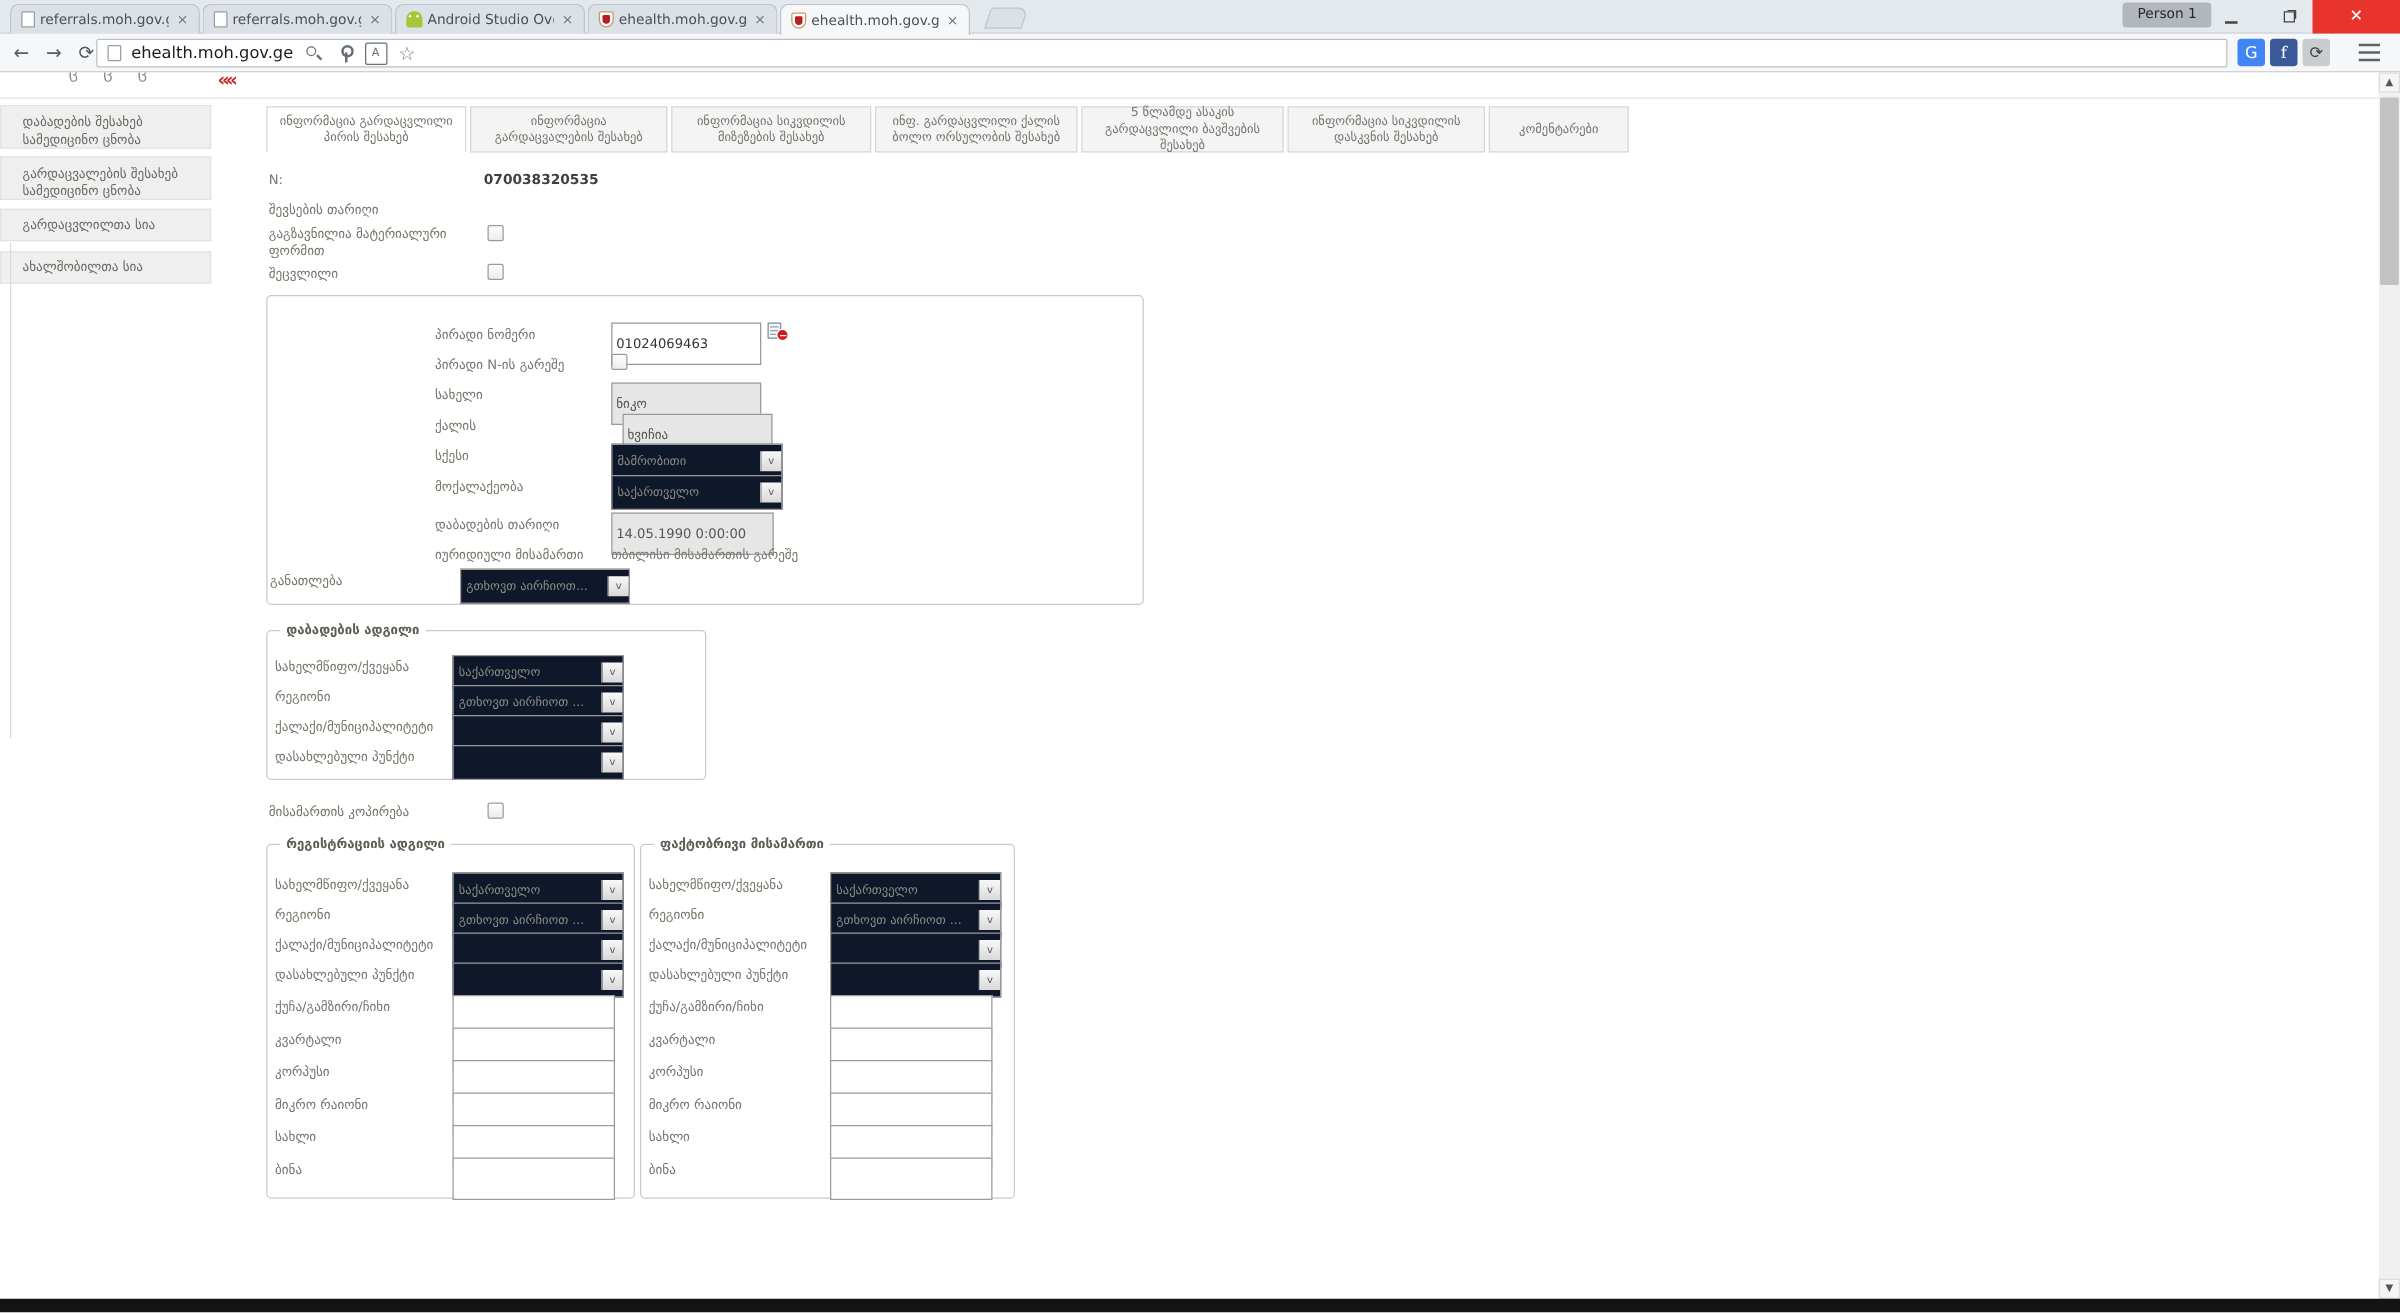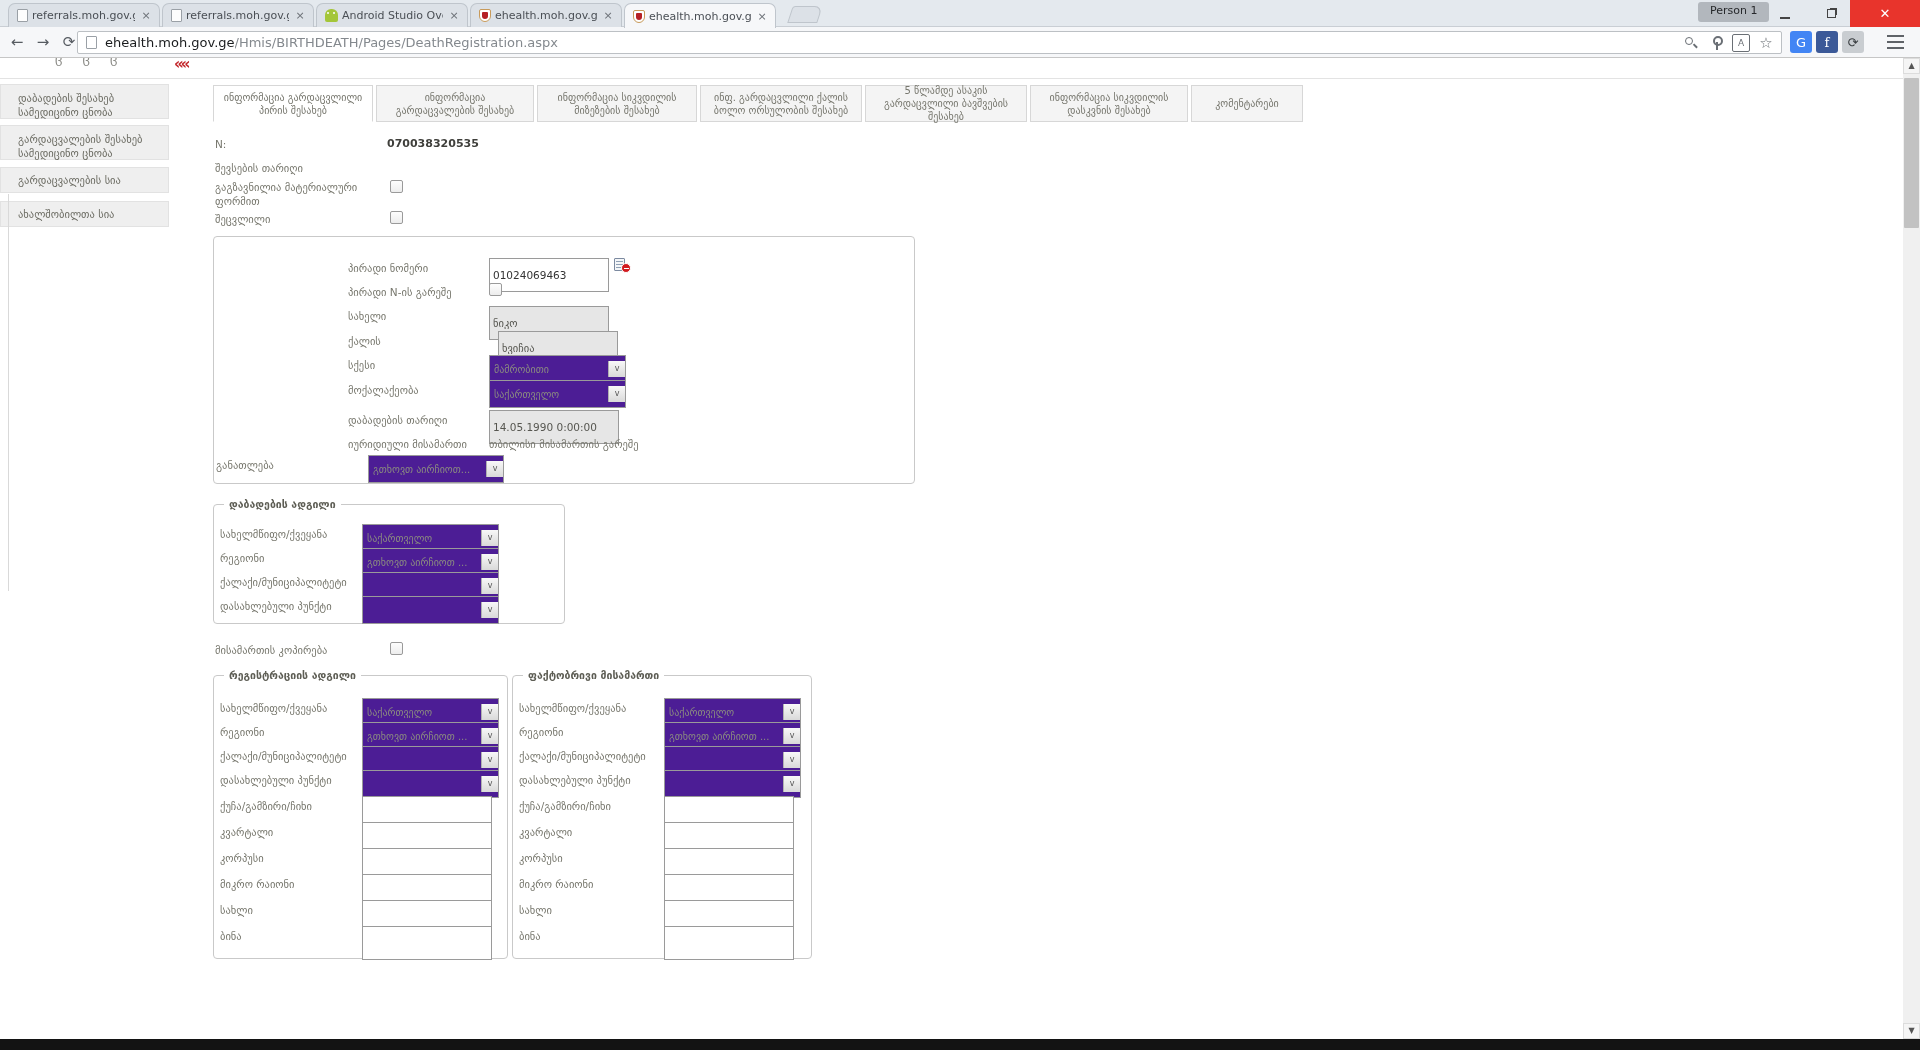--- a/index.html
+++ b/index.html
@@ -88,21 +88,21 @@
 
   .lbl { position:absolute; font-size:10.5px; color:#77776d; white-space:nowrap; }
   .val-b { position:absolute; font-size:11px; font-weight:bold; color:#3f3f3b; }
   .txt { position:absolute; font-size:10.5px; color:#77776d; white-space:nowrap; }
 
   .inp { position:absolute; height:17px; border:1px solid #9a9a9a; background:#fff;
          font-family:"DejaVu Sans",sans-serif; font-size:10.5px; color:#333; padding:16px 3px; }
   .inp:disabled, .inp.dis { background:#e6e6e6; color:#565650; }
   .cb { position:absolute; width:13px; height:13px; border:1px solid #9a9a9a; border-radius:2px;
         background:linear-gradient(#fdfdfd,#ededed); cursor:pointer; }
-  .sel { position:absolute; height:28px; border:1px solid #9a9a9a; background:#4c1d95;
+  .sel { position:absolute; height:28px; border:1px solid #9a9a9a; background:#0f172a;
          display:flex; align-items:center; cursor:pointer; }
   .sel .st { flex:1; font-size:10px; color:#8a8a80; padding:0 4px; white-space:nowrap;
              overflow:hidden; }
   .sel .sa { width:17px; height:16px; background:linear-gradient(#f8f8f8,#d9d9d9);
              border-left:1px solid #b0b0b0; font-size:8px; color:#555; text-align:center;
              line-height:16px; }
   fieldset.fs { position:absolute; border:1px solid #c9c9c9; border-radius:4px; }
   fieldset.fs legend { font-size:10.5px; font-weight:bold; color:#5d5d54; margin-left:10px;
                        padding:0 5px; }
 
@@ -189,21 +189,20 @@
     <div class="winbtn" id="btn-close" style="left:1850px;width:70px">✕</div>
   </div>
 
   <div id="toolbar">
     <div class="navic" style="left:5px">←</div>
     <div class="navic" style="left:31px">→</div>
     <div class="navic" style="left:57px">⟳</div>
     <div id="urlbox">
       <span class="pgico"></span>
       <span class="urlhost">ehealth.moh.gov.ge</span>
-      <span class="urlpath">/Hmis/BIRTHDEATH/Pages/DeathRegistration.aspx</span>
       <span class="inbar-ic">
         <span class="zoom-c"></span>
           <span class="zoom-h"></span>
         </span>
       <span class="inbar-ic key-ic"></span>
       <span class="inbar-ic tr-ic">A</span>
       <span class="inbar-ic" style="font-size:15px">☆</span>
     </div>
     <div class="ext" style="left:1790px;background:#4285f4;color:#fff">G</div>
     <div class="ext" style="left:1816px;background:#3b5998;color:#fff;font-family:'DejaVu Serif',serif">f</div>
@@ -217,21 +216,21 @@
 
   <div id="page">
 
     <div id="clipped-top">
       <span>ც ც ც</span></div>
     <div id="topline"></div>
     <div id="collapse">««</div>
 
     <div class="snav" style="top:26px;height:35px">დაბადების შესახებ სამედიცინო ცნობა</div>
     <div class="snav" style="top:67px;height:35px">გარდაცვალების შესახებ სამედიცინო ცნობა</div>
-    <div class="snav" style="top:109px;height:26px;line-height:13px">გარდაცვალების სია</div>
+    <div class="snav" style="top:109px;height:26px;line-height:13px">გარდაცვლილთა სია</div>
     <div class="snav" style="top:143px;height:26px;line-height:13px">ახალშობილთა სია</div>
     <div id="sideline"></div>
 
     <div class="ftab active" style="left:213px;width:160px">ინფორმაცია გარდაცვლილი პირის შესახებ</div>
     <div class="ftab" style="left:376px;width:158px">ინფორმაცია გარდაცვალების შესახებ</div>
     <div class="ftab" style="left:537px;width:160px">ინფორმაცია სიკვდილის მიზეზების შესახებ</div>
     <div class="ftab" style="left:700px;width:162px">ინფ. გარდაცვლილი ქალის ბოლო ორსულობის შესახებ</div>
     <div class="ftab" style="left:865px;width:162px">5 წლამდე ასაკის გარდაცვლილი ბავშვების შესახებ</div>
     <div class="ftab" style="left:1030px;width:158px">ინფორმაცია სიკვდილის დასკვნის შესახებ</div>
     <div class="ftab" style="left:1191px;width:112px">კომენტარები</div>

